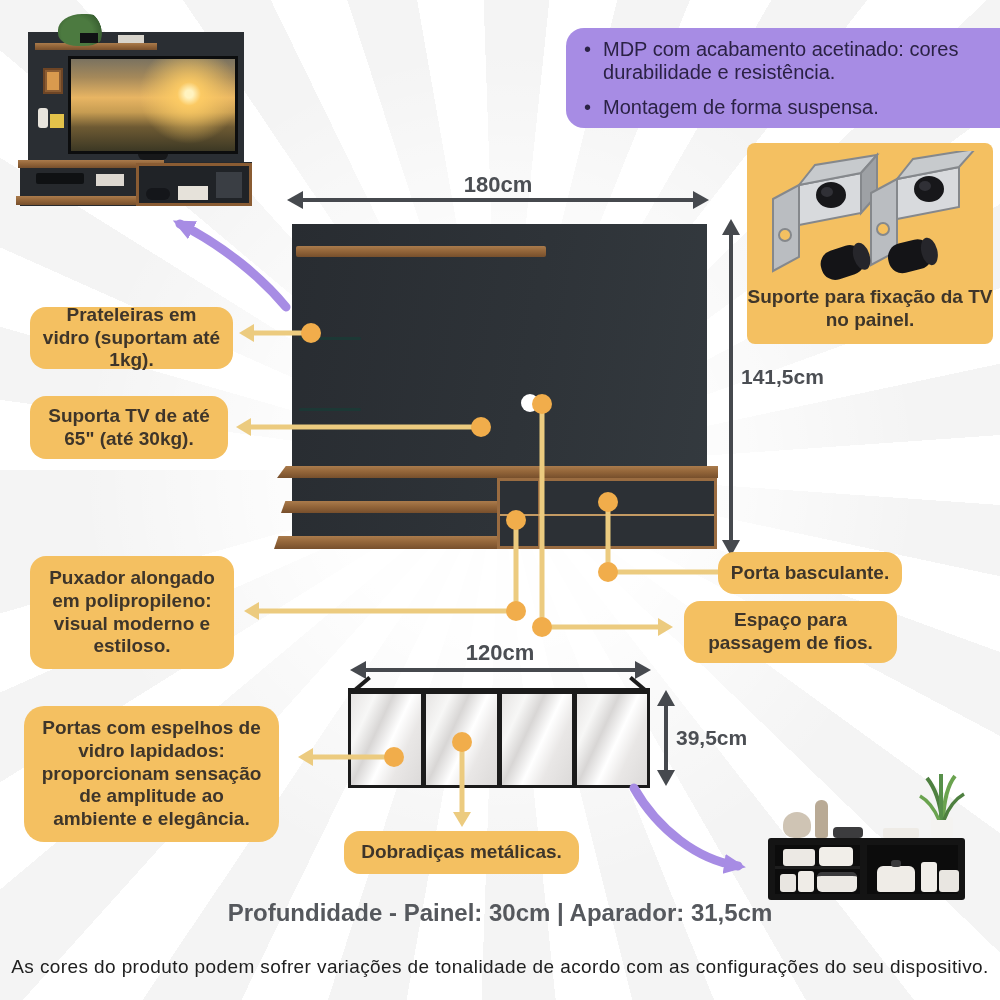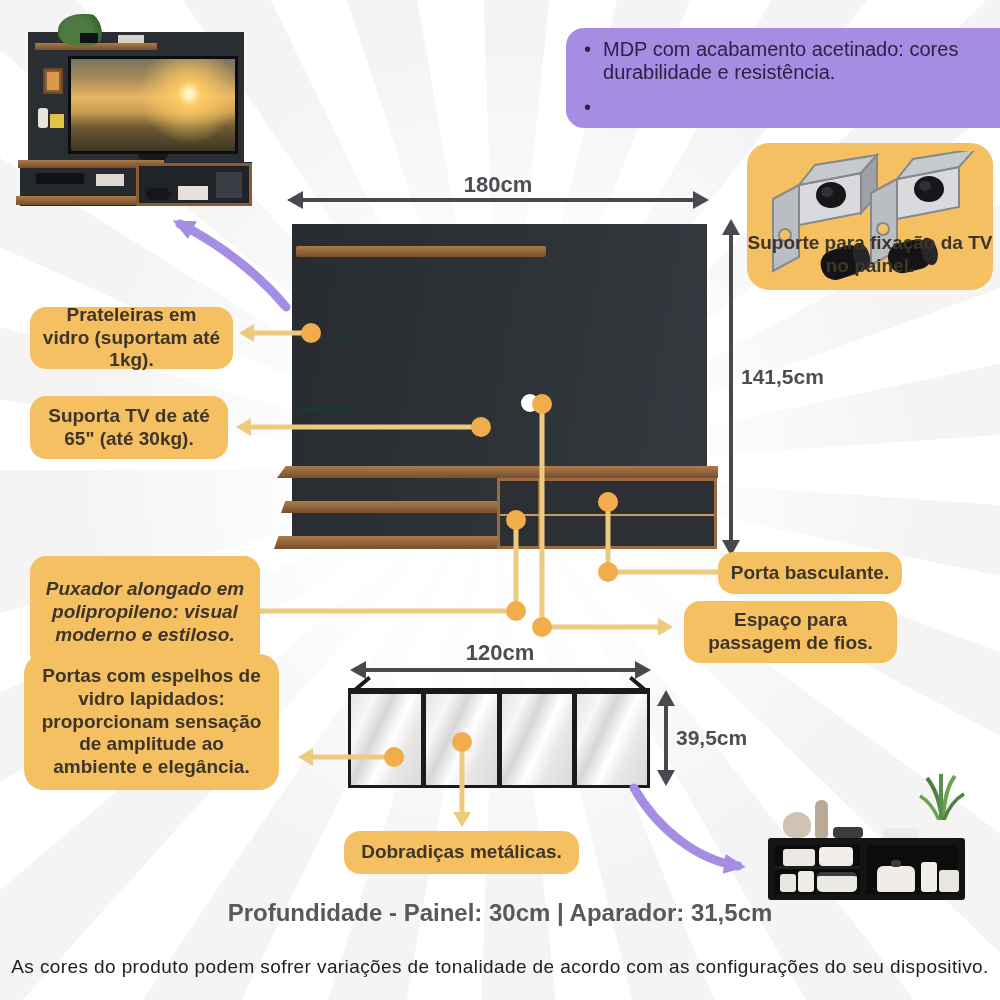--- a/index.html
+++ b/index.html
@@ -89,20 +89,21 @@
     <div class="abs" style="left:128px;top:180px;width:24px;height:12px;background:#14161a;border-radius:6px;"></div>
   </div>
 
   <div class="hl-box">
     <div class="hl-item">
       <span class="hl-bullet">•</span>
       <span>MDP com acabamento acetinado: cores durabilidade e resistência.</span>
     </div>
     <div class="hl-item">
       <span class="hl-bullet">•</span>
+      <span>Montagem de forma suspensa.</span>
     </div>
   </div>
 
   <div class="panel"></div>
   <div class="shelf wood" style="left:296px;top:246px;width:250px;height:11px;border-radius:2px;"></div>
   <div class="glass" style="left:299px;top:337px;width:62px;"></div>
   <div class="glass" style="left:299px;top:408px;width:62px;"></div>
   <div class="shelf wood" style="left:277px;top:466px;width:441px;height:12px;clip-path:polygon(0 100%,2% 0,100% 0,100% 100%);"></div>
   <div class="shelf wood" style="left:281px;top:501px;width:217px;height:12px;clip-path:polygon(0 100%,2% 0,100% 0,100% 100%);"></div>
   <div class="shelf wood" style="left:274px;top:536px;width:225px;height:13px;clip-path:polygon(0 100%,2% 0,100% 0,100% 100%);"></div>
@@ -148,27 +149,27 @@
     </svg>
   </div>
 
   <div class="dim center" style="left:428px;top:172px;width:140px;font-size:22px;">180cm</div>
   <div class="dim" style="left:741px;top:365px;font-size:21px;">141,5cm</div>
   <div class="dim center" style="left:430px;top:640px;width:140px;font-size:22px;">120cm</div>
   <div class="dim" style="left:676px;top:726px;font-size:21px;">39,5cm</div>
 
   <div class="callout" style="left:30px;top:307px;width:203px;height:62px;">Prateleiras em vidro (suportam até 1kg).</div>
   <div class="callout" style="left:30px;top:396px;width:198px;height:63px;">Suporta TV de até 65" (até 30kg).</div>
-  <div class="callout" style="left:30px;top:556px;width:230px;height:113px;font-style:italic;">Puxador alongado em polipropileno: visual moderno e estiloso.</div>
-  <div class="callout" style="left:24px;top:654px;width:255px;height:136px;border-radius:20px;">Portas com espelhos de vidro lapidados: proporcionam sensação de amplitude ao ambiente e elegância.</div>
+  <div class="callout" style="left:30px;top:556px;width:204px;height:113px;">Puxador alongado em polipropileno: visual moderno e estiloso.</div>
+  <div class="callout" style="left:24px;top:706px;width:255px;height:136px;border-radius:20px;">Portas com espelhos de vidro lapidados: proporcionam sensação de amplitude ao ambiente e elegância.</div>
   <div class="callout" style="left:718px;top:552px;width:184px;height:42px;">Porta basculante.</div>
   <div class="callout" style="left:344px;top:831px;width:235px;height:43px;">Dobradiças metálicas.</div>
   <div class="callout" style="left:684px;top:601px;width:213px;height:62px;">Espaço para passagem de fios.</div>
 
-  <div class="callout" style="left:747px;top:143px;width:246px;height:147px;border-radius:22px;">
+  <div class="callout" style="left:747px;top:143px;width:246px;height:201px;border-radius:8px;">
     <svg class="abs" style="left:18px;top:8px;" width="210" height="140" viewBox="0 0 210 140">
       <g>
         <polygon points="8,48 34,34 34,106 8,120" fill="#babdc1" stroke="#85888c" stroke-width="2"></polygon>
         <circle cx="20" cy="84" r="6" fill="#f4c061" stroke="#85888c" stroke-width="2"></circle>
         <polygon points="34,34 96,22 96,62 34,74" fill="#d8dadd" stroke="#85888c" stroke-width="2"></polygon>
         <polygon points="34,34 50,14 112,4 96,22" fill="#c7cacd" stroke="#85888c" stroke-width="2"></polygon>
         <polygon points="96,22 112,4 112,44 96,62" fill="#9ea1a5" stroke="#85888c" stroke-width="2"></polygon>
         <ellipse cx="66" cy="44" rx="15" ry="13" fill="#17171a"></ellipse>
         <ellipse cx="62" cy="41" rx="6" ry="5" fill="#303036"></ellipse>
       </g>

